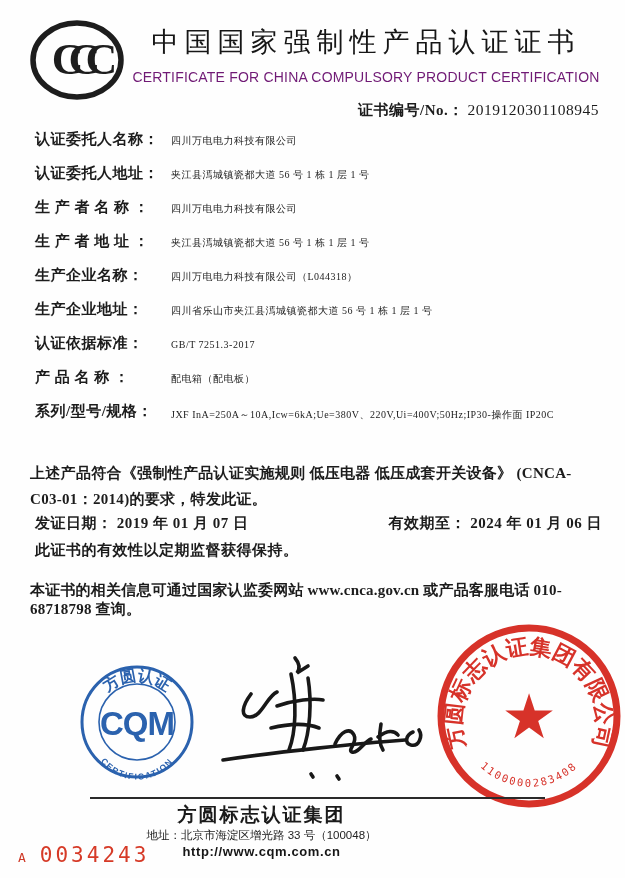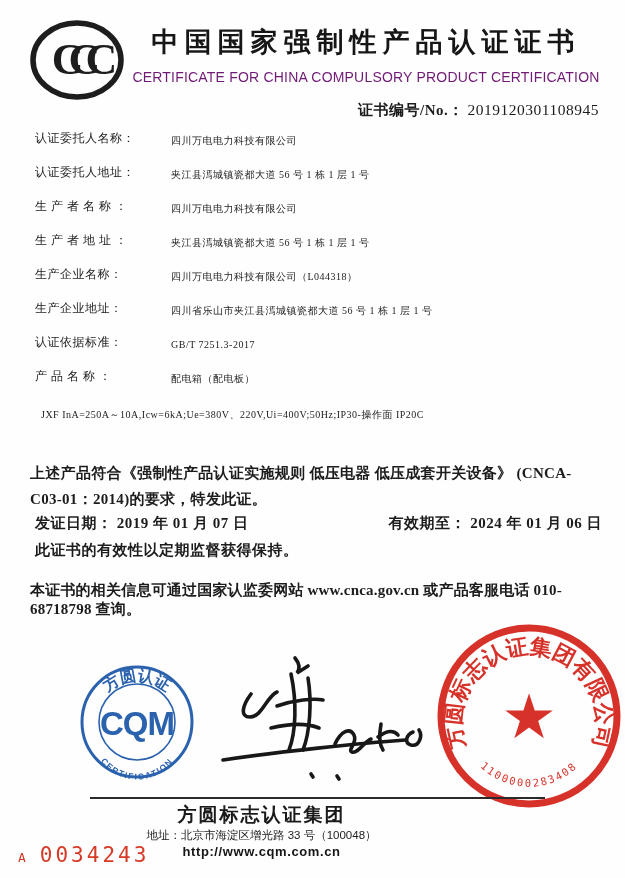--- a/index.html
+++ b/index.html
@@ -6,30 +6,30 @@
   html,body { background:#e8e8e8; }
   .page {
     position:relative; width:625px; height:878px; margin:0 auto;
     background:#fefefe; overflow:hidden;
     font-family:"Liberation Serif","DejaVu Serif",serif;
     color:#1c1c1c;
   }
   
   .ccc-logo { position:absolute; left:28px; top:16px; width:98px; height:88px; }
   .hdr { position:absolute; left:118px; top:24px; width:496px; text-align:center; }
-  .hdr-title { font-size:27px; font-weight:700; letter-spacing:6px; color:#161616; white-space:nowrap; }
+  .hdr-title { font-size:27px; font-weight:400; letter-spacing:6px; color:#161616; white-space:nowrap; }
   .hdr-sub { margin-top:9px; font-family:"Liberation Sans","DejaVu Sans",sans-serif;
              font-size:14px; color:#701a75; letter-spacing:.2px; white-space:nowrap; }
   .certno-row { position:absolute; top:101px; right:26px; font-size:15px; white-space:nowrap;margin-left:16px; }
   .certno-row .lbl { font-weight:700; letter-spacing:.5px; }
   .certno-row .num { font-size:15.5px; letter-spacing:.5px; }
   
   .fields { position:absolute; left:35px; top:130px; width:570px; }
   .frow { display:flex; align-items:flex-start; margin-bottom:12px; min-height:22px; }
-  .flabel { flex:0 0 130px; font-size:12px; font-weight:400; letter-spacing:.5px; white-space:nowrap; }
+  .flabel { flex:0 0 130px; font-size:15px; font-weight:700; letter-spacing:.5px; white-space:nowrap; }
   .fvalue { flex:1; font-size:10px; letter-spacing:.5px; line-height:22px; padding-left:6px;
             max-width:448px; word-break:break-all; }
   .frow.spec .fvalue { line-height:26px; }
   
   .statement { position:absolute; left:30px; top:460px; width:568px;
                font-size:15px; font-weight:600; line-height:26px; letter-spacing:.3px; }
   .dates { position:absolute; left:35px; top:514px; width:567px; display:flex;
            justify-content:space-between; font-size:15px; font-weight:700; }
   .dates .dl { letter-spacing:.5px; white-space:nowrap; }
   .validity { position:absolute; left:35px; top:541px; font-size:15px; font-weight:600; letter-spacing:.5px; }
@@ -99,20 +99,21 @@
     </div>
     <div class="frow">
       <span class="flabel">认证依据标准：</span>
       <span class="fvalue">GB/T 7251.3-2017</span>
     </div>
     <div class="frow">
       <span class="flabel">产 品 名 称 ：</span>
       <span class="fvalue">配电箱（配电板）</span>
     </div>
     <div class="frow spec">
+      <span class="flabel">系列/型号/规格：</span>
       <span class="fvalue">JXF InA=250A～10A,Icw=6kA;Ue=380V、220V,Ui=400V;50Hz;IP30-操作面 IP20C</span>
     </div>
   </div>
 
   <div class="statement">上述产品符合《强制性产品认证实施规则 低压电器 低压成套开关设备》 (CNCA-C03-01：2014)的要求，特发此证。</div>
 
   <div class="dates">
     <span class="dl">
       <span>发证日期：</span>
       <span>2019 年 01 月 07 日</span>

